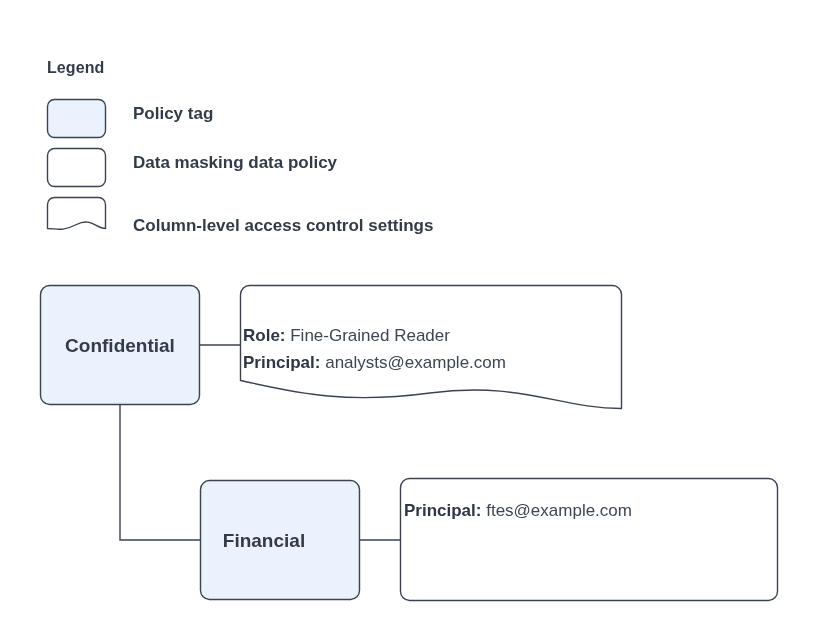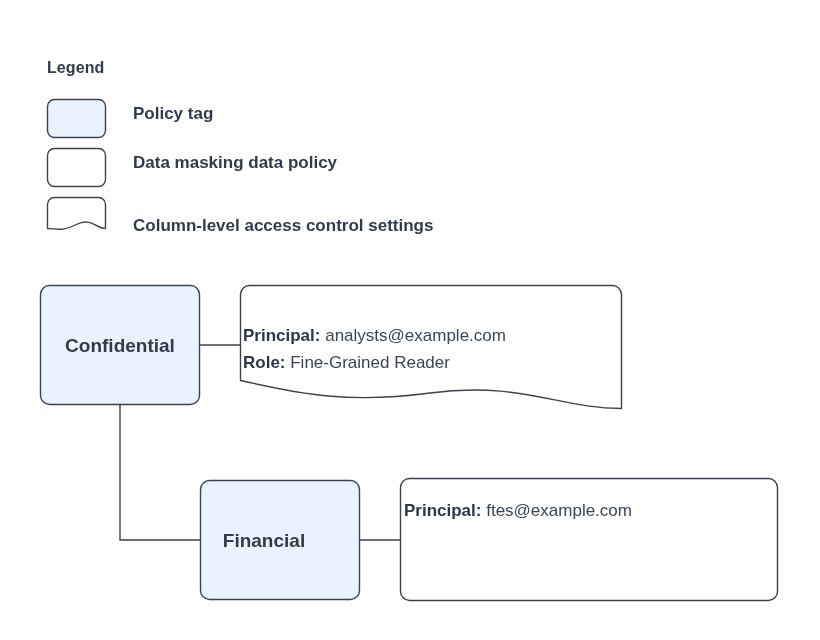--- a/index.html
+++ b/index.html
@@ -124,26 +124,26 @@
 
 <div class="legend-label r1">Policy tag</div>
 <div class="legend-label r2">Data masking data policy</div>
 <div class="legend-label r3">Column-level access control settings</div>
 
 <div class="node-label" id="label-confidential">Confidential</div>
 <div class="node-label" id="label-financial">Financial</div>
 
 <div class="callout-text" id="callout-text-top">
   <span class="ct-line">
+    <b>Role:</b>
+    <span>Fine-Grained Reader</span>
+  </span>
+  <span class="ct-line">
     <b>Principal:</b>
     <span>analysts@example.com</span>
-  </span>
-  <span class="ct-line">
-    <b>Role:</b>
-    <span>Fine-Grained Reader</span>
   </span>
 </div>
 
 <div class="callout-text" id="callout-text-bot">
   <span class="ct-line">
     <b>Principal:</b>
     <span>ftes@example.com</span>
   </span>
 </div>
 

